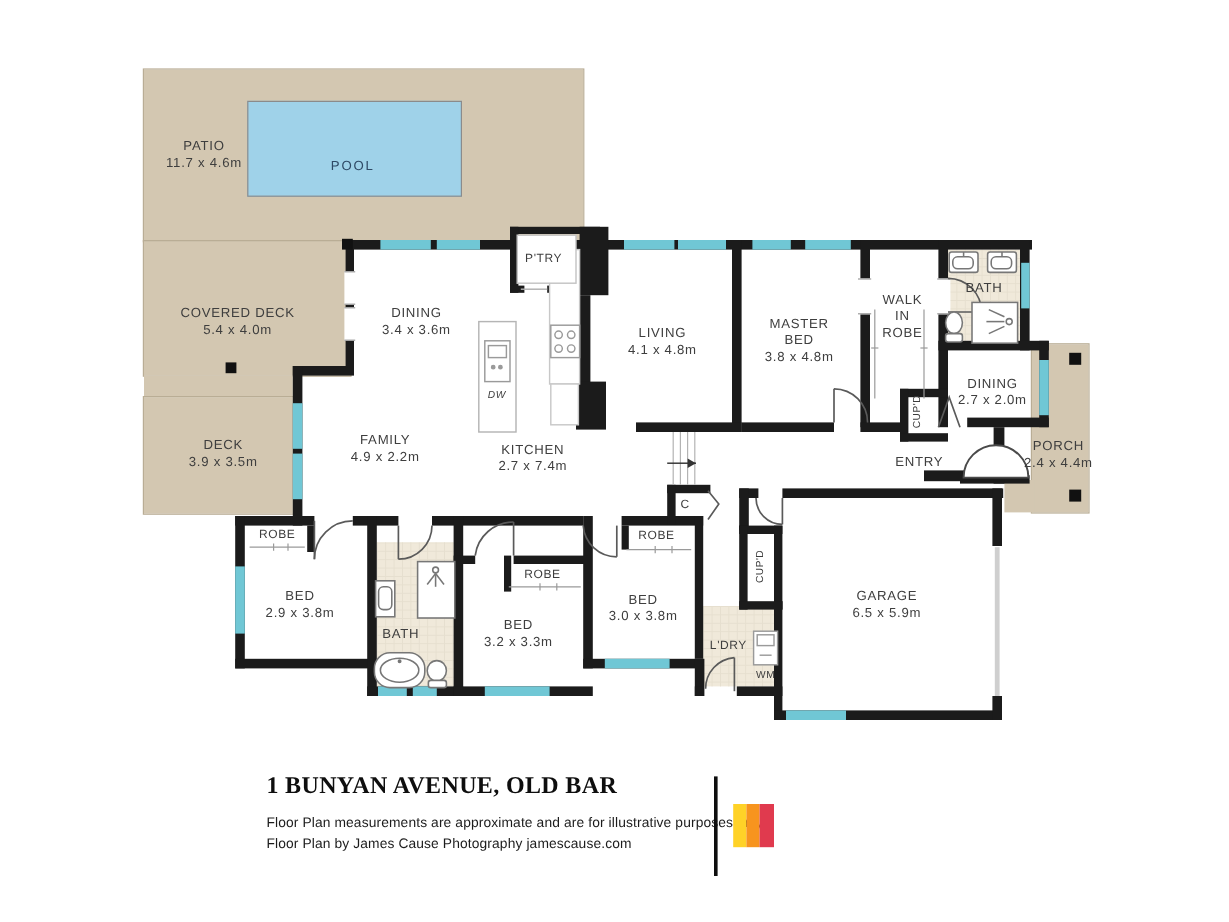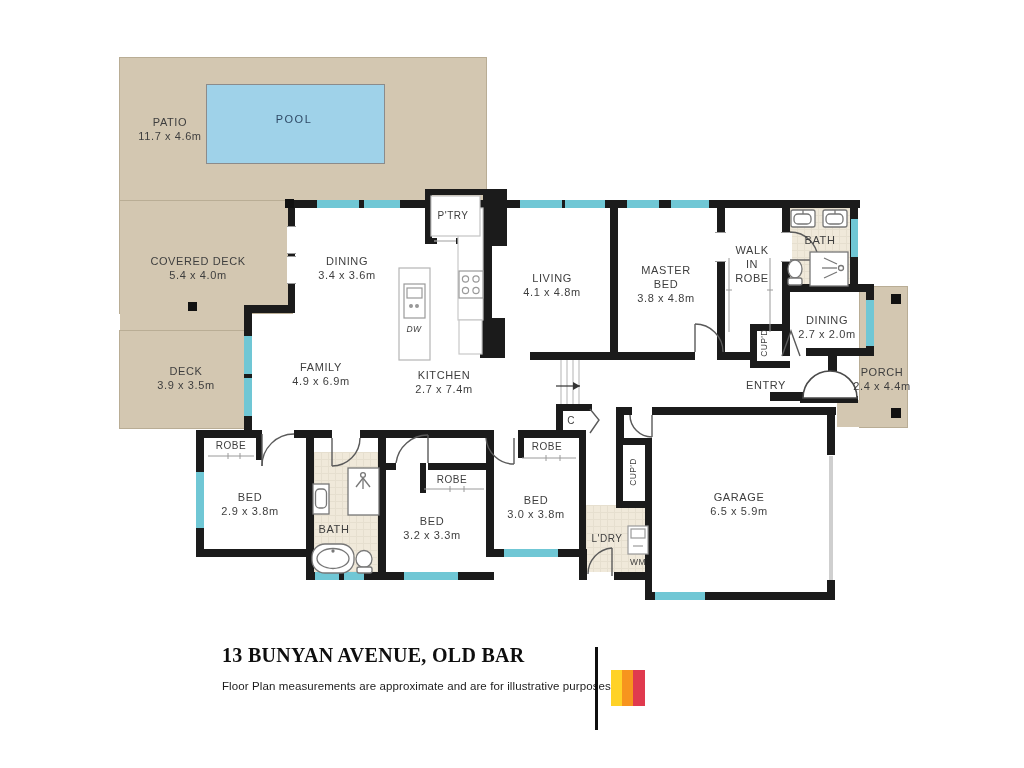--- a/index.html
+++ b/index.html
@@ -286,41 +286,41 @@
         <line x1="726" y1="290" x2="732" y2="290"></line>
       <line x1="770" y1="258" x2="770" y2="332"></line>
         <line x1="767" y1="290" x2="773" y2="290"></line>
     </g>
   </svg>
 
   <div class="lbl" style="left:170px;top:129px;">
     <span class="nm">PATIO</span>
       <span class="dm">11.7 x 4.6m</span>
     </div>
-  <div class="lbl poollbl" style="left:294px;top:119px;">
+  <div class="lbl poollbl" style="left:294px;top:139px;">
     <span class="nm">POOL</span>
     </div>
   <div class="lbl" style="left:198px;top:268px;">
     <span class="nm">COVERED DECK</span>
       <span class="dm">5.4 x 4.0m</span>
     </div>
   <div class="lbl" style="left:186px;top:378px;">
     <span class="nm">DECK</span>
       <span class="dm">3.9 x 3.5m</span>
     </div>
   <div class="lbl md" style="left:453px;top:216px;">
     <span class="nm">P'TRY</span>
     </div>
   <div class="lbl" style="left:347px;top:268px;">
     <span class="nm">DINING</span>
       <span class="dm">3.4 x 3.6m</span>
     </div>
   <div class="lbl" style="left:321px;top:374px;">
     <span class="nm">FAMILY</span>
-      <span class="dm">4.9 x 6.9m</span>
+      <span class="dm">4.9 x 2.2m</span>
     </div>
   <div class="lbl" style="left:444px;top:382px;">
     <span class="nm">KITCHEN</span>
       <span class="dm">2.7 x 7.4m</span>
     </div>
   <div class="lbl sm" style="left:414px;top:329px;font-style:italic;">
     <span class="nm">DW</span>
     </div>
   <div class="lbl" style="left:552px;top:285px;">
     <span class="nm">LIVING</span>
@@ -384,20 +384,21 @@
     </div>
   <div class="lbl" style="left:432px;top:528px;">
     <span class="nm">BED</span>
       <span class="dm">3.2 x 3.3m</span>
     </div>
   <div class="lbl" style="left:536px;top:507px;">
     <span class="nm">BED</span>
       <span class="dm">3.0 x 3.8m</span>
     </div>
 
-  <div class="addr">13 BUNYAN AVENUE, OLD BAR</div>
+  <div class="addr">1 BUNYAN AVENUE, OLD BAR</div>
   <div class="disc" style="top:680px;">Floor Plan measurements are approximate and are for illustrative purposes only.</div>
+  <div class="disc" style="top:698px;">Floor Plan by James Cause Photography jamescause.com</div>
   <div class="divider"></div>
   <div class="stripe" style="left:611px;width:11px;background:#ffd227;"></div>
   <div class="stripe" style="left:622px;width:11px;background:#f7941e;"></div>
   <div class="stripe" style="left:633px;width:12px;background:#e03a4e;"></div>
 
 </div>
 
 </body></html>

